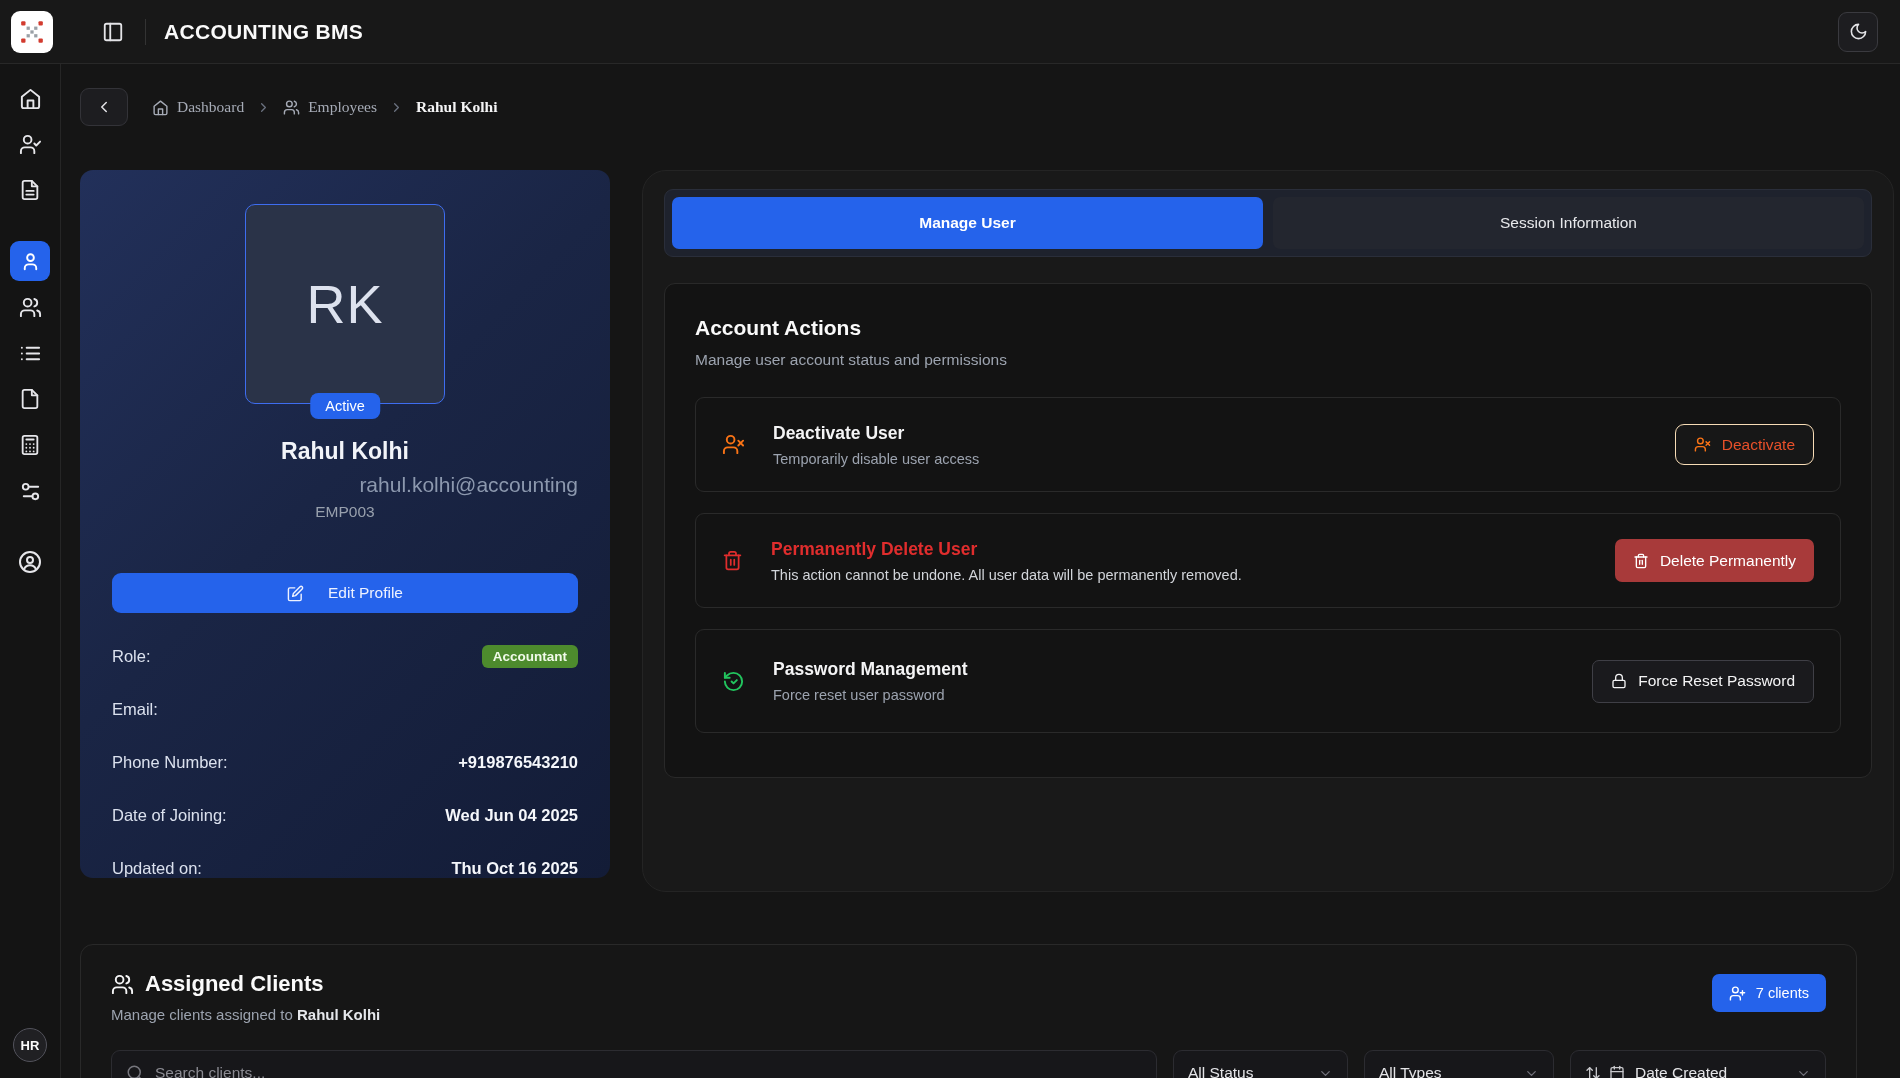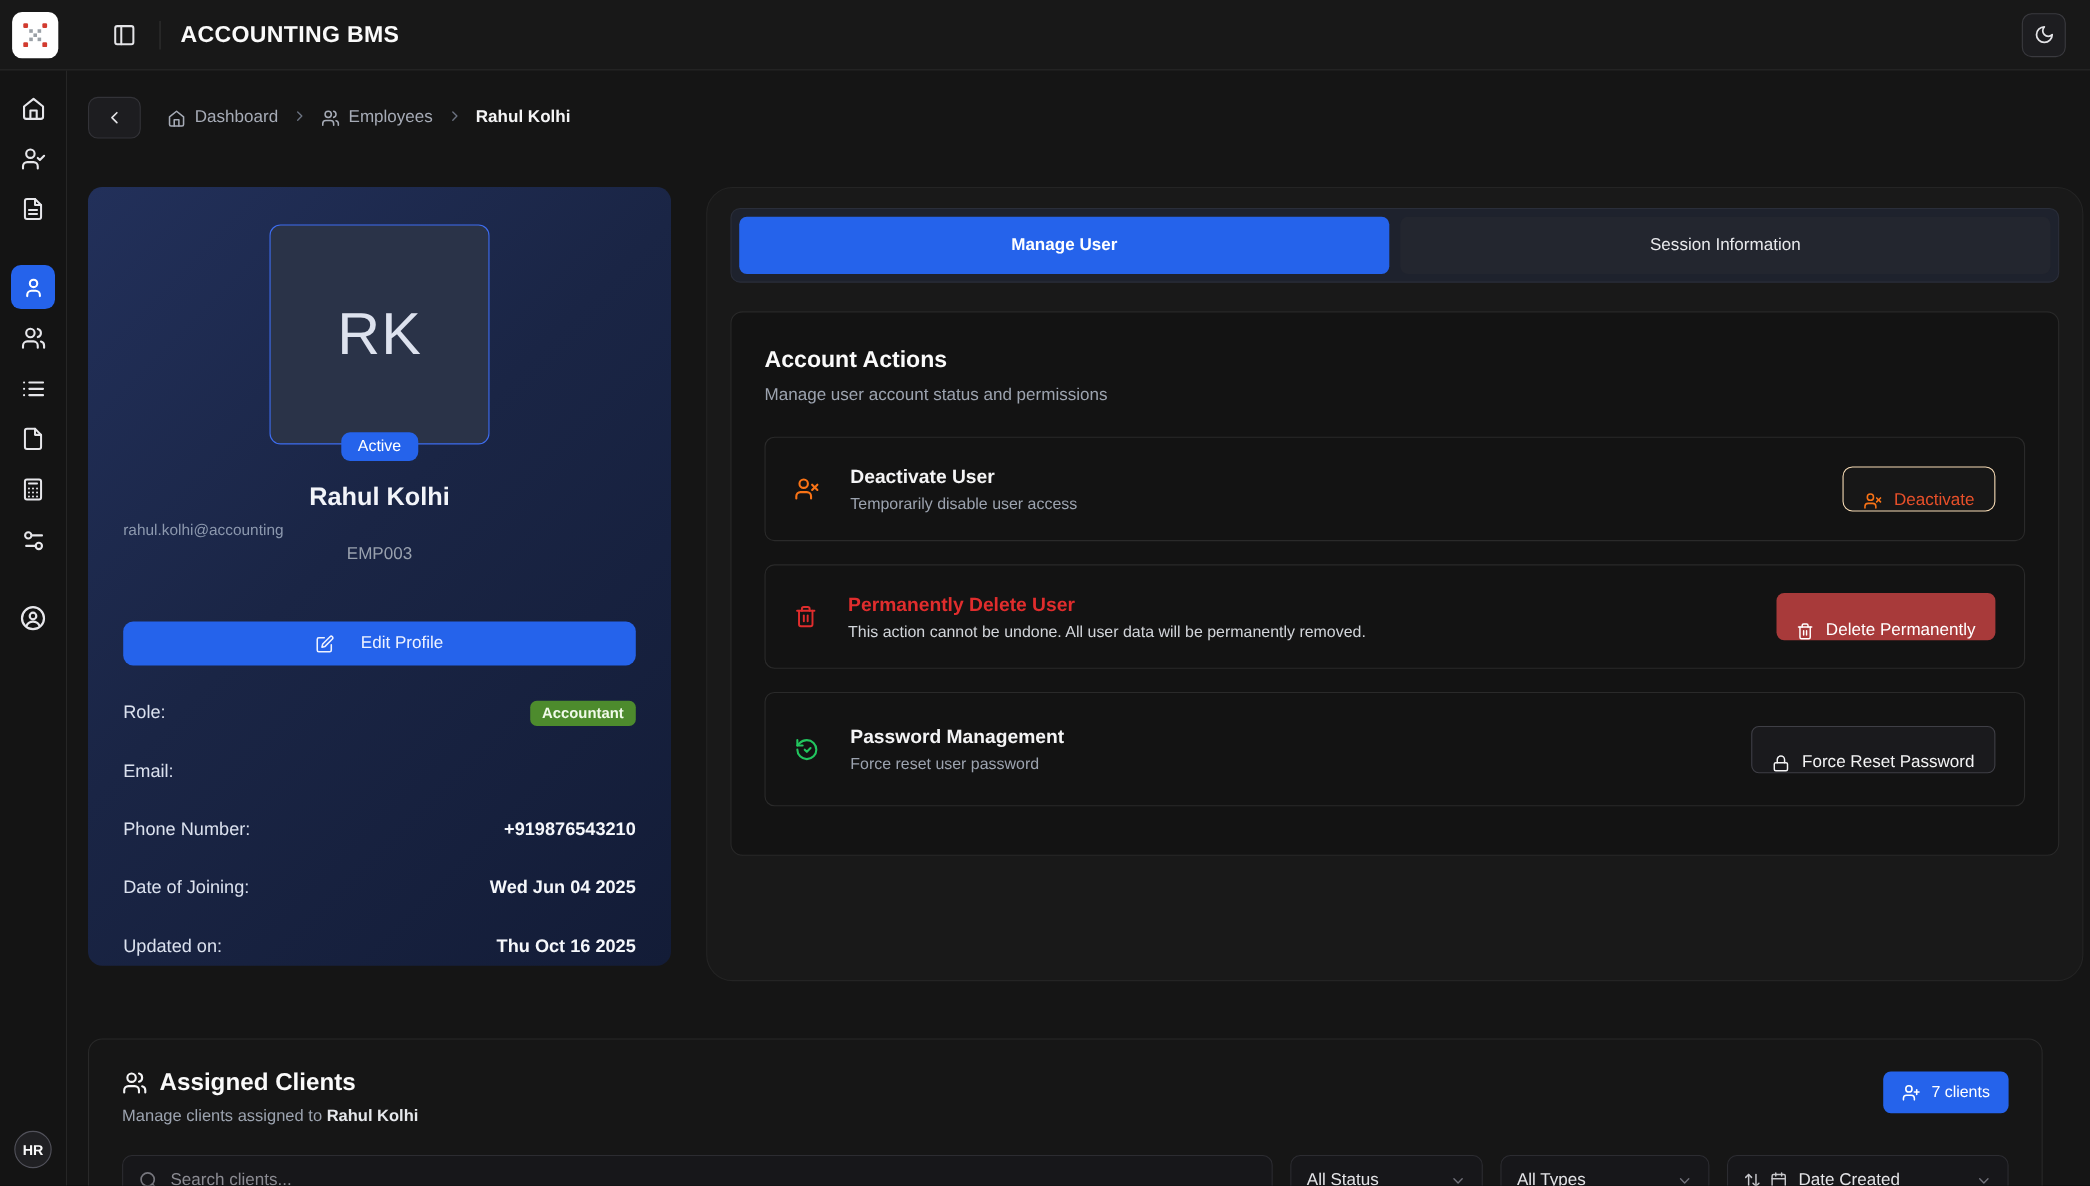--- a/index.html
+++ b/index.html
@@ -32,38 +32,38 @@
   .side-gap { height:25px; }
   .side-spacer { flex:1; }
   .hr-badge { width:34px; height:34px; border-radius:50%; background:#202023; border:1px solid #52525b;
               color:#fafafa; font-size:13px; font-weight:700; display:flex; align-items:center;
               justify-content:center; cursor:pointer; }
 
   
   .breadcrumb-row { position:absolute; top:88px; left:80px; display:flex; align-items:center; gap:24px; }
   .back-btn { width:48px; height:38px; background:#1d1d20; border:1px solid #333338; border-radius:9px;
               color:#e4e4e7; display:flex; align-items:center; justify-content:center; cursor:pointer; }
-  .breadcrumb { display:flex; align-items:flex-start; gap:12px; }
+  .breadcrumb { display:flex; align-items:center; gap:12px;font-family:Liberation Serif, serif; }
   .crumb { display:flex; align-items:center; gap:8px; font-size:15.5px; color:#a6abb6; cursor:pointer; }
   .crumb.current { color:#f4f4f5; font-weight:600; cursor:default; }
   .crumb-sep { color:#6b7280; display:flex; }
 
   
   .profile-card { position:absolute; left:80px; top:170px; width:530px; height:708px;
                   border-radius:13px; padding:32px;
                   background:linear-gradient(135deg,#22305a 0%,#1a2545 45%,#131c37 100%); }
   .avatar-wrap { position:relative; width:200px; height:200px; margin:2px auto 0; }
   .avatar { width:200px; height:200px; background:#2a3348; border:1.5px solid #3e6df0; border-radius:10px;
             display:flex; align-items:center; justify-content:center; }
   .avatar-initials { font-size:54px; color:#dde2ee; letter-spacing:1px; }
   .status-badge { position:absolute; left:50%; bottom:-15px; transform:translateX(-50%);
                   background:#2563eb; color:#fff; font-size:14.5px; padding:5px 15px;
                   border-radius:8px; white-space:nowrap; cursor:default; }
   .profile-name { text-align:center; margin-top:34px; font-size:23px; font-weight:700; color:#f2f4f9; }
-  .profile-email { text-align:left; margin-top:8px; font-size:14px; color:#8c98ae; }
+  .profile-email { text-align:right; margin-top:8px; font-size:21px; color:#8c98ae; }
   .profile-empid { text-align:center; margin-top:6px; font-size:15.5px; color:#98a0ad; }
   .edit-btn { display:flex; align-items:center; justify-content:center; gap:24px; width:100%;
               height:40px; margin-top:52px; background:#2563eb; border:none; border-radius:9px;
               color:#eef2ff; font-size:15.5px; cursor:pointer; }
   .detail-rows { margin-top:30px; }
   .detail-row { display:flex; align-items:center; justify-content:space-between; margin-bottom:27px; min-height:26px; }
   .detail-label { font-size:16.5px; color:#dbe1ee; }
   .detail-value { font-size:16.5px; font-weight:600; color:#f5f7fb; }
   .role-badge { background:#4d8b2d; color:#f0fae8; font-size:13.5px; font-weight:600;
                 padding:4px 11px; border-radius:6px; }
@@ -85,21 +85,21 @@
   .action-row { border:1px solid #2a2a2a; border-radius:9px; padding:0 26px; display:flex;
                 align-items:center; justify-content:space-between; }
   .action-row.r1 { height:95px; } .action-row.r2 { height:95px; } .action-row.r3 { height:104px; }
   .action-left { display:flex; align-items:center; gap:28px; }
   .action-text .action-name { font-size:17.5px; font-weight:600; color:#f4f4f5; }
   .action-text .action-name.danger { color:#e02d2d; }
   .action-text .action-desc { margin-top:7px; font-size:14.5px; color:#9ca3af; }
   .action-text .action-desc.bright { color:#d2d5da; }
   .ic-warn { color:#f97316; } .ic-danger { color:#e02d2d; } .ic-success { color:#22c55e; }
 
-  .btn { display:flex; align-items:flex-end; gap:11px; border-radius:7px; font-size:15.5px;
+  .btn { display:flex; align-items:center; gap:11px; border-radius:7px; font-size:15.5px;
          cursor:pointer; padding:0 18px; }
   .btn-deactivate { height:41px; background:#171717; border:1.5px solid #f7dcb6; color:#e8502a;
                     border-radius:9px; }
   .btn-delete { height:43px; background:#a83a3a; border:none; color:#fff; }
   .btn-reset { height:43px; background:#1a1a1d; border:1px solid #3f3f46; color:#f4f4f5; }
 
   
   .clients-card { position:absolute; left:80px; top:944px; width:1777px; height:260px;
                   background:#161616; border:1px solid #292929; border-radius:13px; padding:26px 30px; }
   .clients-head { display:flex; align-items:flex-start; justify-content:space-between; }

